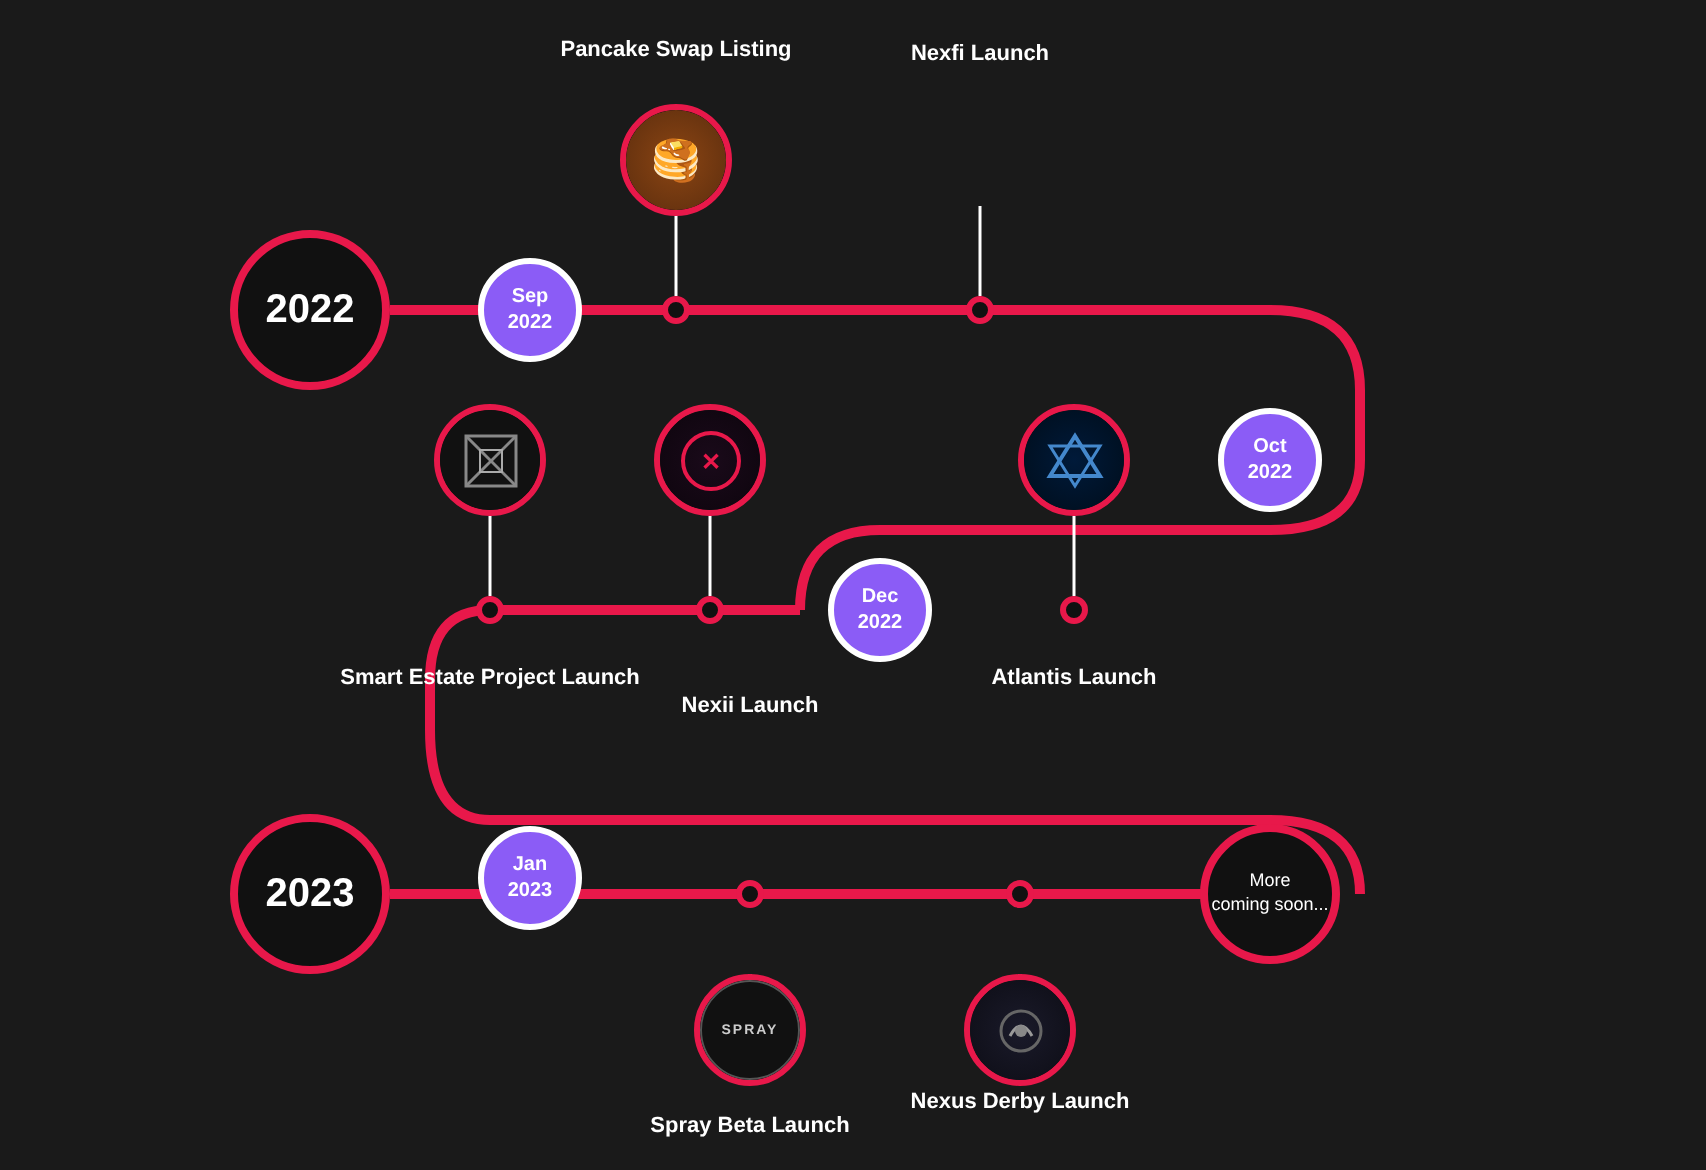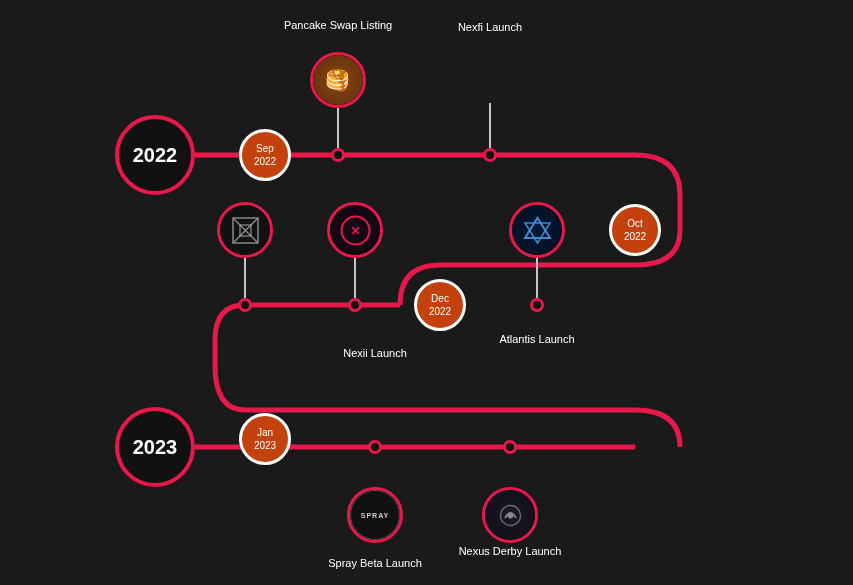--- a/index.html
+++ b/index.html
@@ -36,46 +36,46 @@
       height: 80px;
       background: #111;
       border: 4px solid #e8184a;
       color: white;
       font-size: 20px;
       font-weight: bold;
     }
     .date-node {
       width: 52px;
       height: 52px;
-      background: #c2410c;
+      background: #8b5cf6;
       border: 3px solid white;
       color: white;
       font-size: 10px;
-      font-weight: normal;
+      font-weight: bold;
       line-height: 1.3;
       text-align: center;
     }
     .icon-node {
       width: 56px;
       height: 56px;
       background: #111;
       border: 3px solid #e8184a;
       overflow: hidden;
     }
     .dot-node {
       width: 14px;
       height: 14px;
       background: #111;
       border: 3px solid #e8184a;
     }
     .label {
       position: absolute;
       color: white;
       font-size: 11px;
-      font-weight: normal;
+      font-weight: bold;
       text-align: center;
       line-height: 1.4;
       transform: translateX(-50%);
     }
     .more-node {
       width: 70px;
       height: 70px;
       background: #111;
       border: 4px solid #e8184a;
       color: white;
@@ -178,20 +178,23 @@
   </div>
 
   <div class="node year-node" style="left:155px; top:447px;">
     <span>2023</span>
   </div>
 
   <div class="node date-node" style="left:265px; top:439px;">
     <span>Jan<br>2023</span>
   </div>
 
+  <div class="node more-node" style="left:635px; top:447px;">
+    <span>More<br>coming soon...</span>
+  </div>
 
   <div class="node icon-node" style="left:338px; top:80px;">
     <div class="pancake-icon">🥞</div>
   </div>
 
 
   <div class="node icon-node" style="left:245px; top:230px;">
     <div class="smart-estate-icon">
       <svg width="35" height="35" viewBox="0 0 35 35">
         <rect x="5" y="5" width="25" height="25" fill="none" stroke="#888" stroke-width="1.5"></rect>
@@ -243,20 +246,24 @@
   <div class="node dot-node" style="left:510px; top:447px;"></div>
 
   <div class="label" style="left:338px; top:18px;">
     <span>Pancake Swap Listing</span>
   </div>
 
   <div class="label" style="left:490px; top:20px;">
     <span>Nexfi Launch</span>
   </div>
 
+  <div class="label" style="left:245px; top:332px;">
+    <span>Smart Estate
+Project Launch</span>
+  </div>
 
   <div class="label" style="left:375px; top:346px;">
     <span>Nexii Launch</span>
   </div>
 
   <div class="label" style="left:537px; top:332px;">
     <span>Atlantis Launch</span>
   </div>
 
   <div class="label" style="left:375px; top:556px;">

